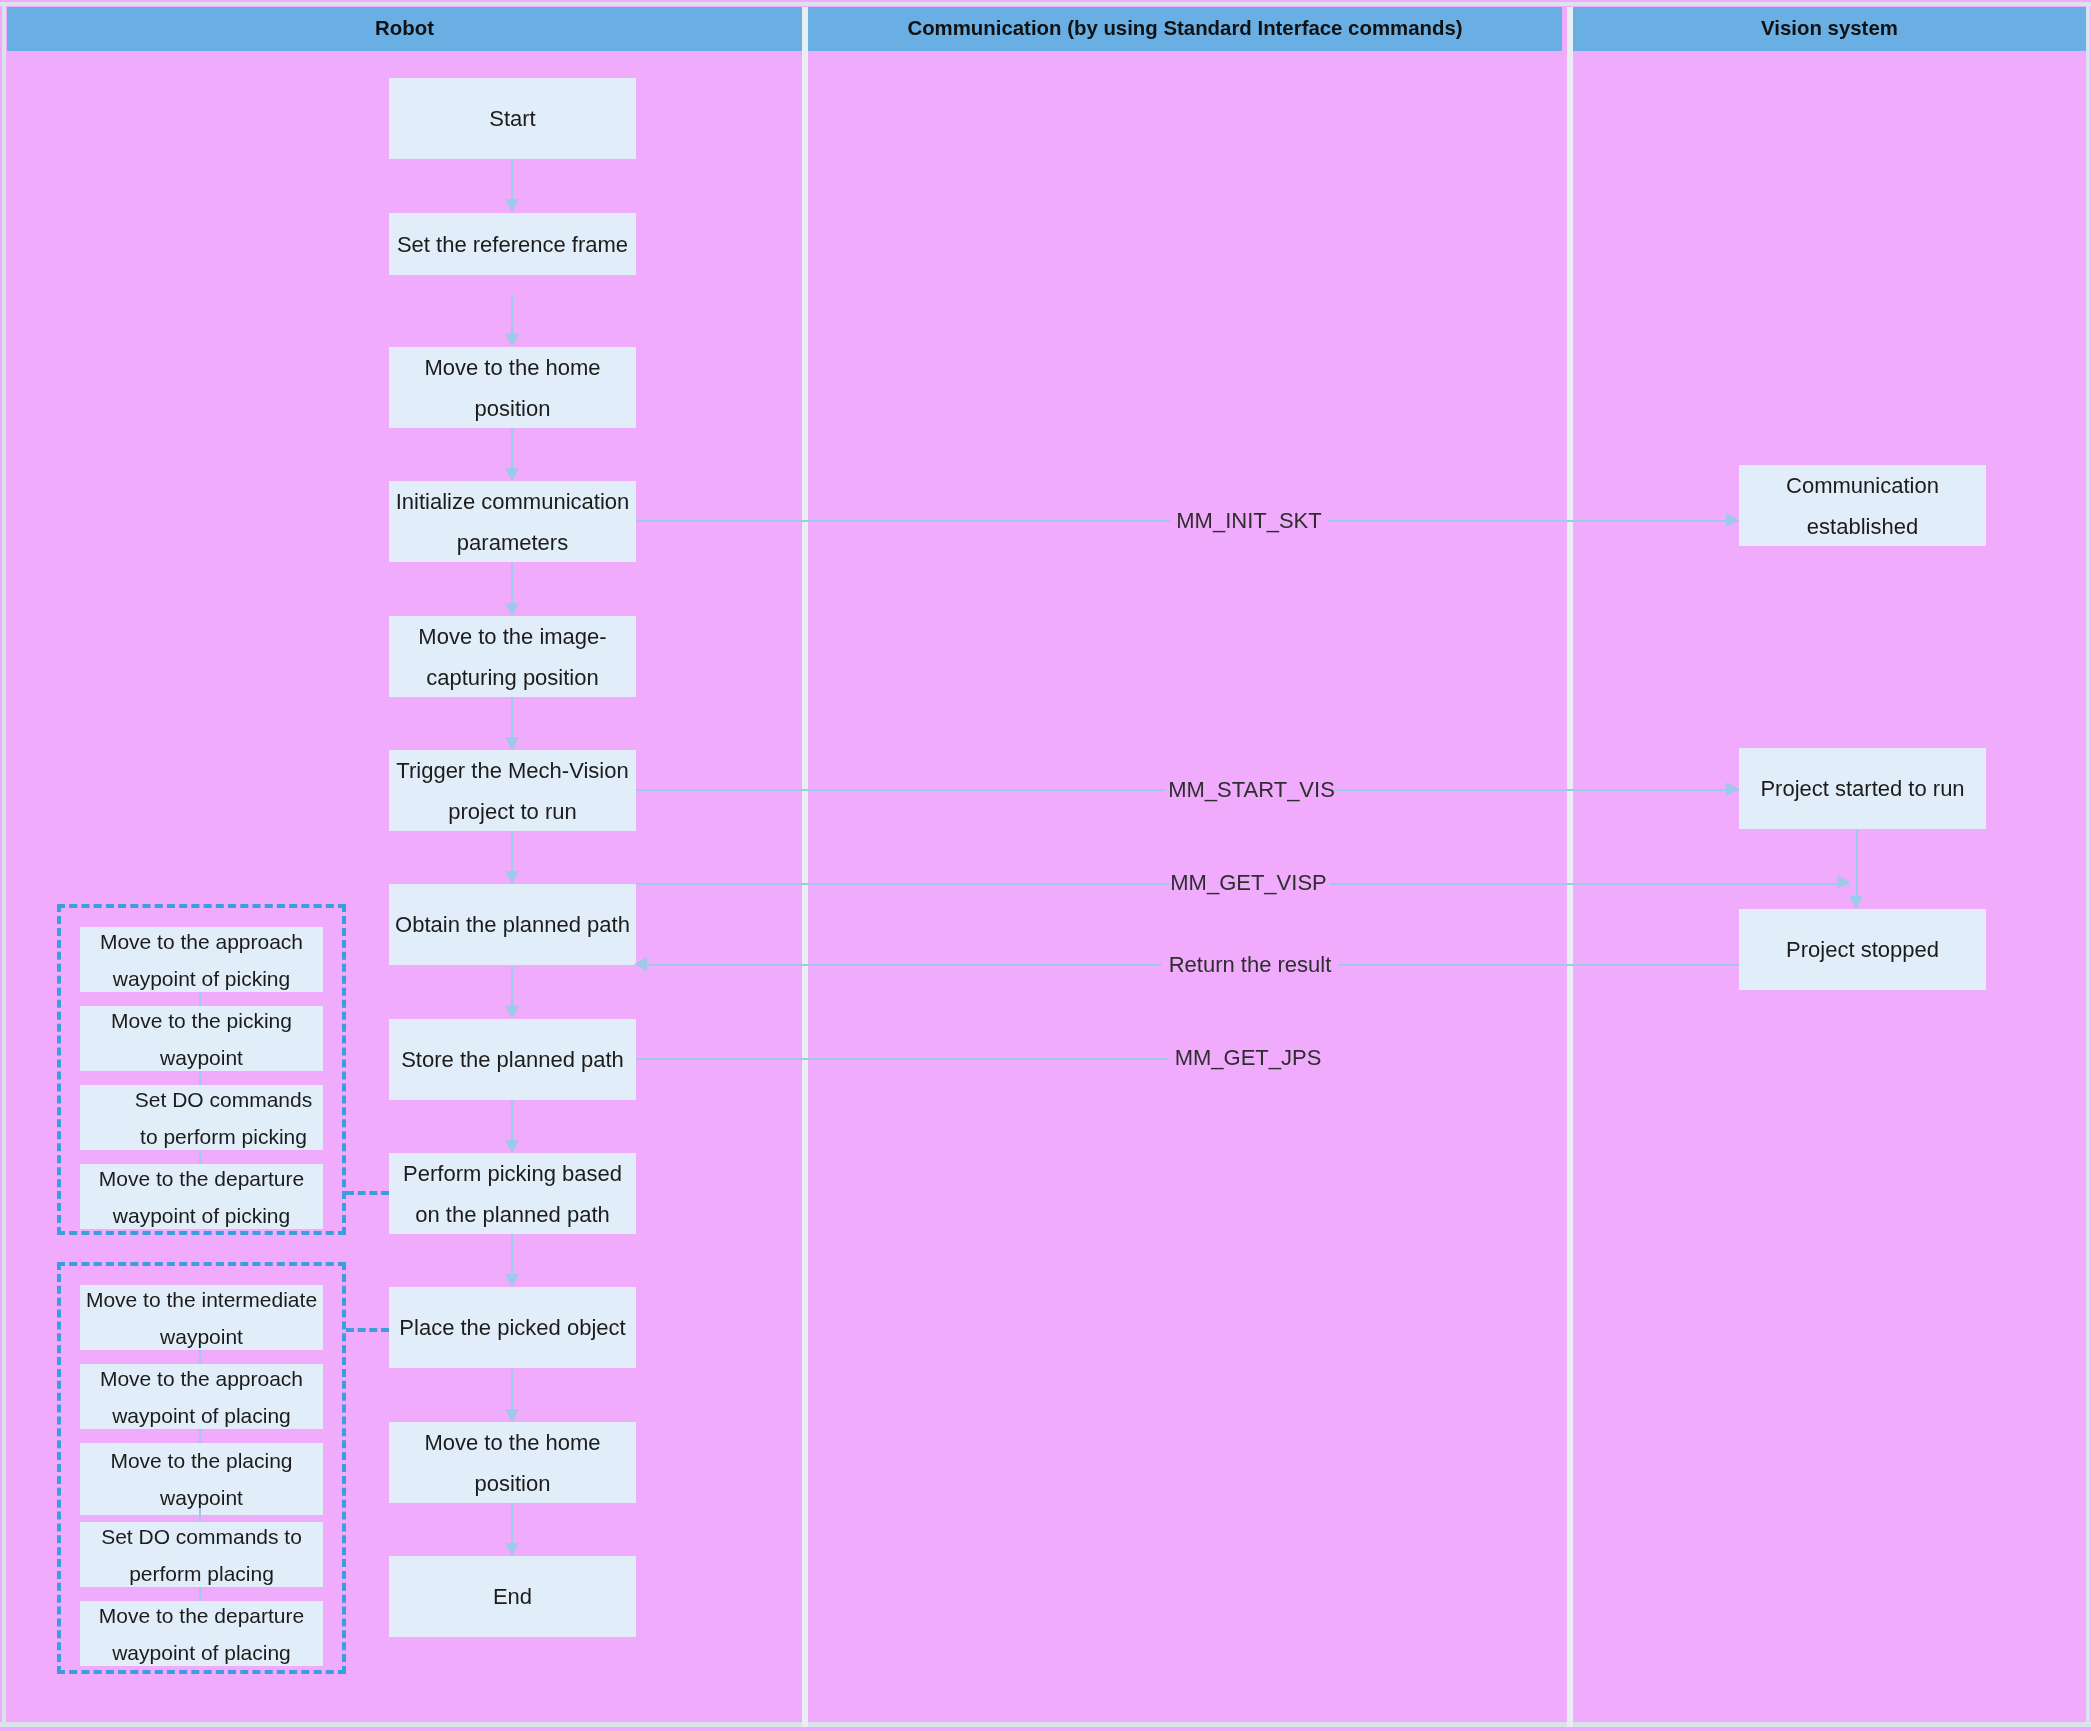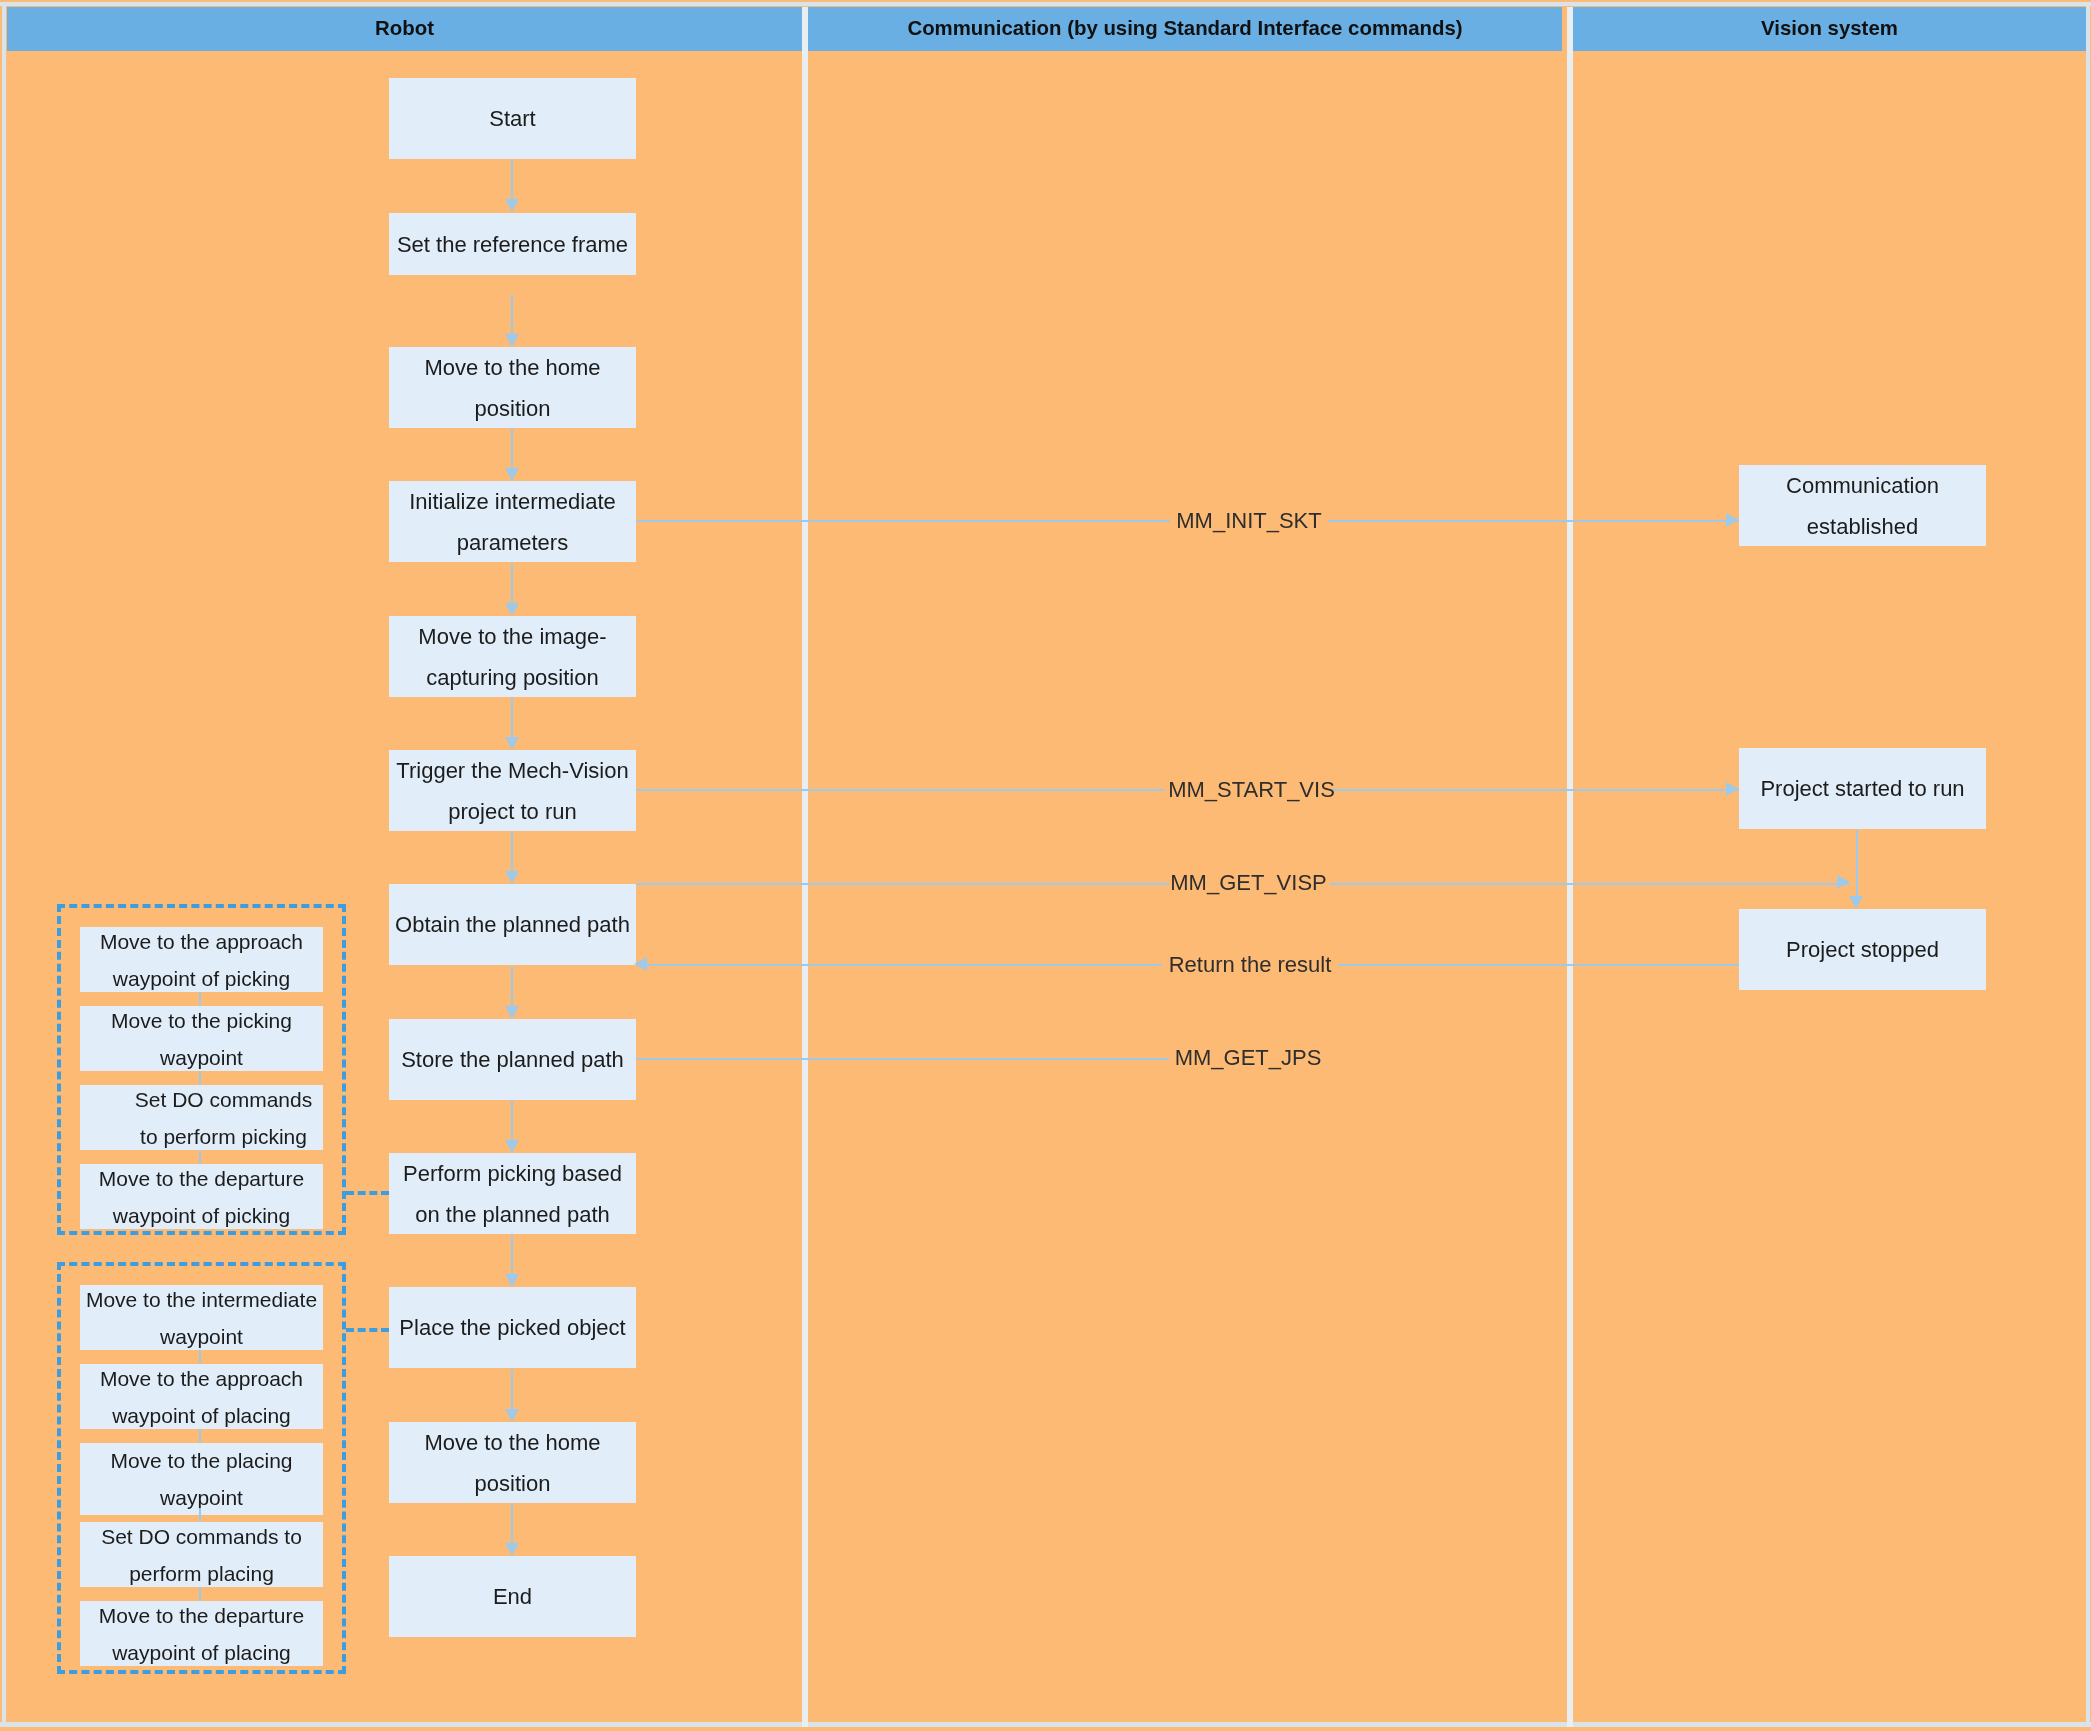--- a/index.html
+++ b/index.html
@@ -8,21 +8,21 @@
     padding: 0;
     background: #000000;
   }
   body {
     font-family: "Liberation Sans", sans-serif;
   }
   #canvas {
     position: relative;
     width: 2092px;
     height: 1731px;
-    background: #fdba74;
+    background: #f0abfc;
     overflow: hidden;
   }
 
   
   .lane-header {
     position: absolute;
     top: 6.5px;
     height: 44px;
     background: #69AFE3;
     color: #111111;
@@ -178,21 +178,21 @@
 
   <div class="node" style="left:389px; top:213px; width:247px; height:62px;">
     <span class="txt">Set the reference frame</span>
   </div>
 
   <div class="node" style="left:389px; top:347px; width:247px; height:81px;">
     <span class="txt">Move to the home position</span>
   </div>
 
   <div class="node" style="left:389px; top:481px; width:247px; height:81px;">
-    <span class="txt">Initialize intermediate parameters</span>
+    <span class="txt">Initialize communication parameters</span>
   </div>
 
   <div class="node" style="left:389px; top:616px; width:247px; height:81px;">
     <span class="txt">Move to the image-capturing position</span>
   </div>
 
   <div class="node" style="left:389px; top:750px; width:247px; height:81px;">
     <span class="txt">Trigger the Mech-Vision project to run</span>
   </div>
 

